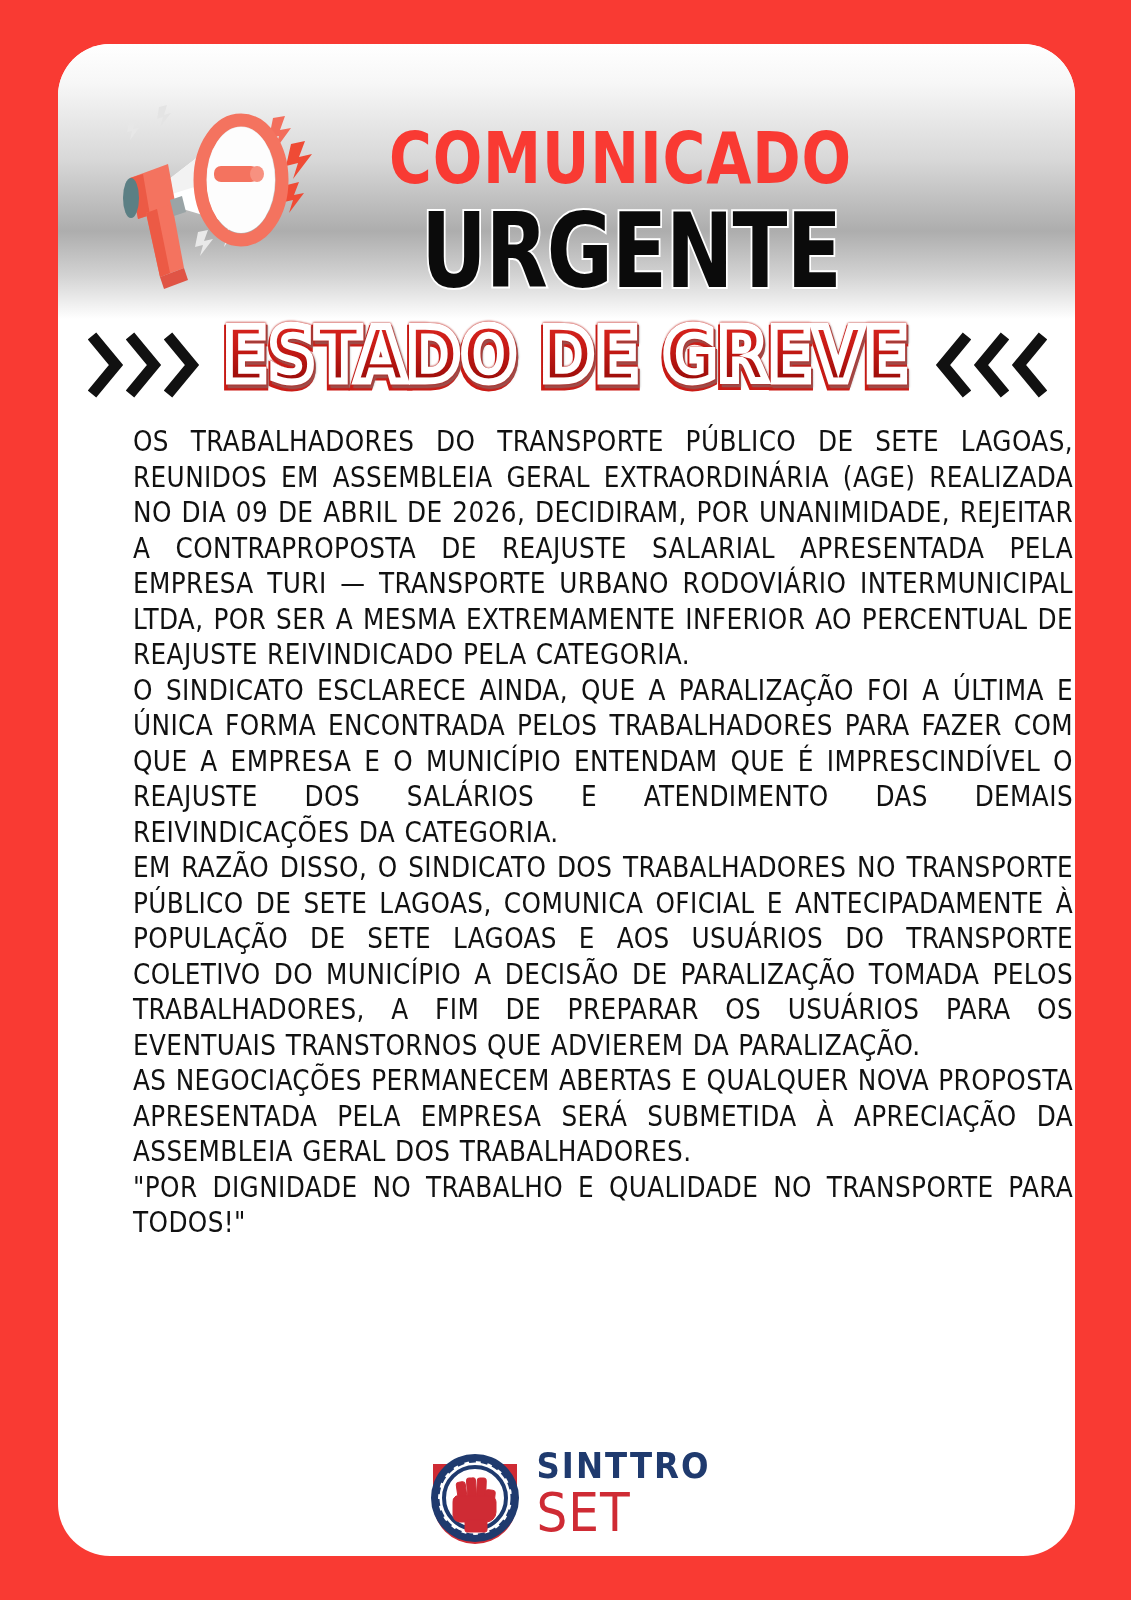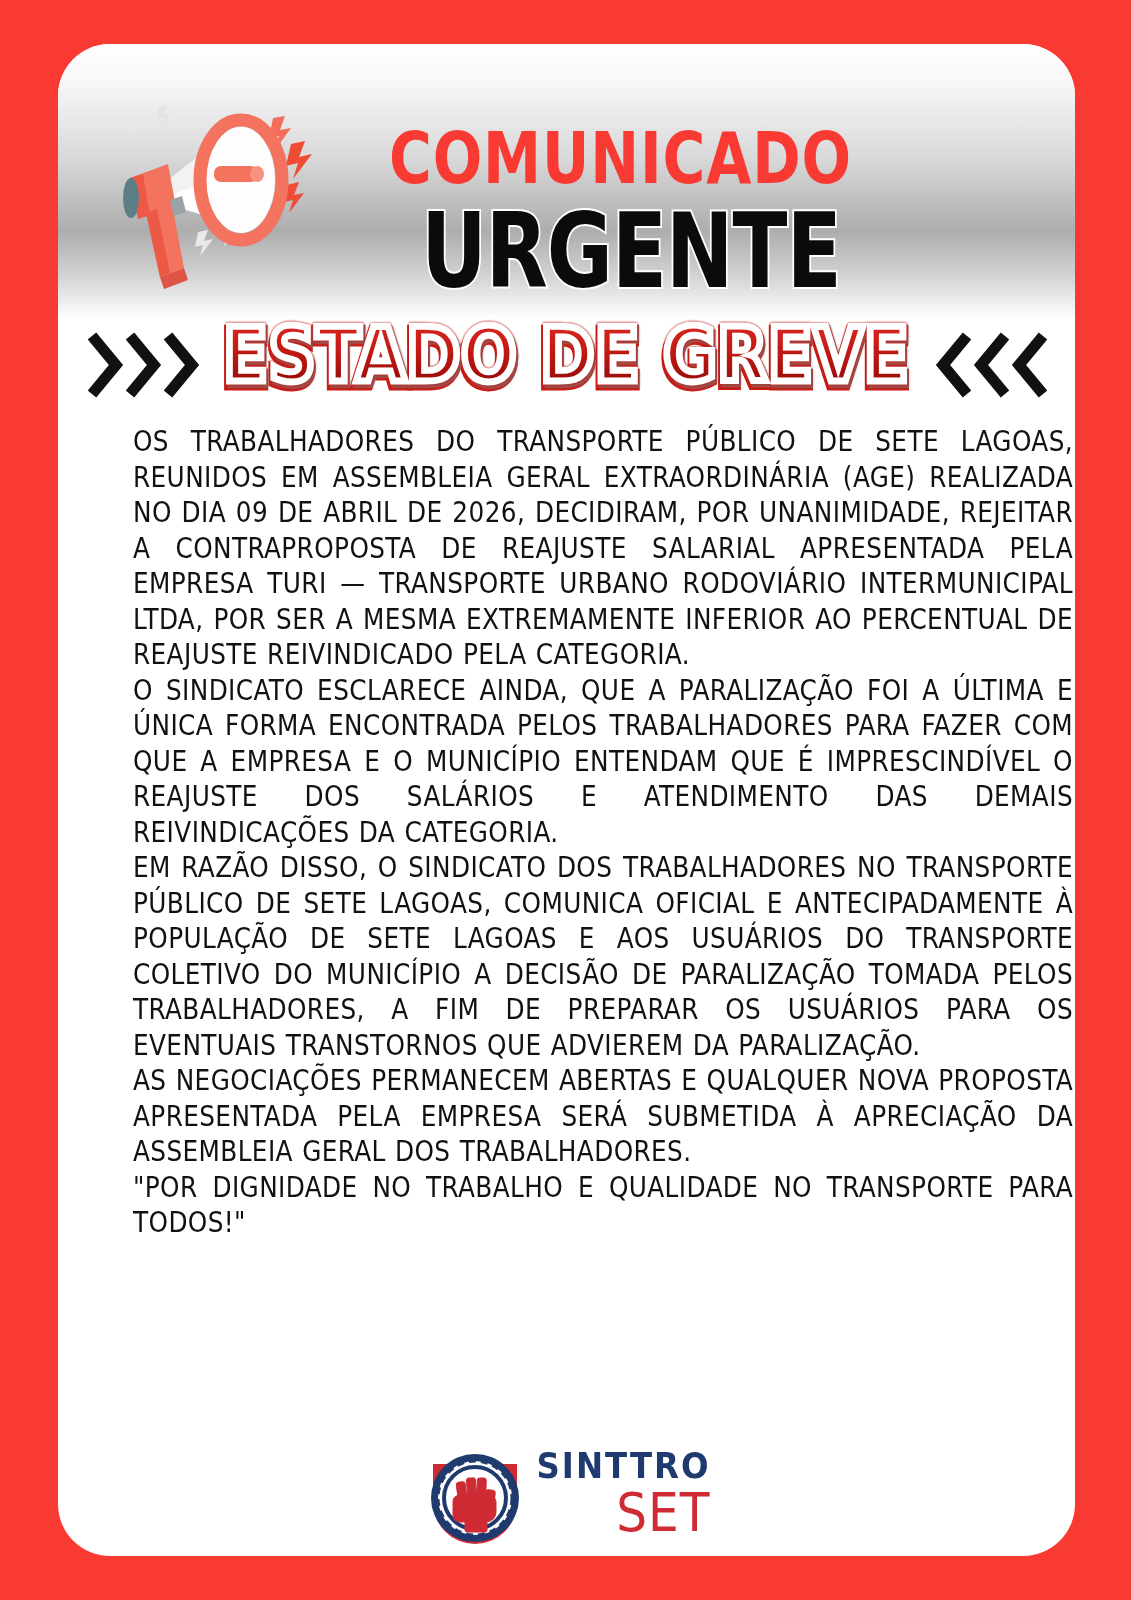--- a/index.html
+++ b/index.html
@@ -167,21 +167,20 @@
     width:1017px;
     display:flex;
     justify-content:center;
     align-items:center;
     gap:10px;
   }
   #logo-words {
     display:flex;
     flex-direction:column;
     line-height:1;
-    align-items:flex-end;
   }
   #logo-sinttro {
     font-family:"Liberation Sans Narrow","DejaVu Sans Condensed","Liberation Sans",sans-serif;
     font-weight:bold;
     font-size:36px;
     letter-spacing:2px;
     color:#1F3A6E;
   }
   #logo-set {
     font-family:"Liberation Sans Narrow","DejaVu Sans Condensed","Liberation Sans",sans-serif;

